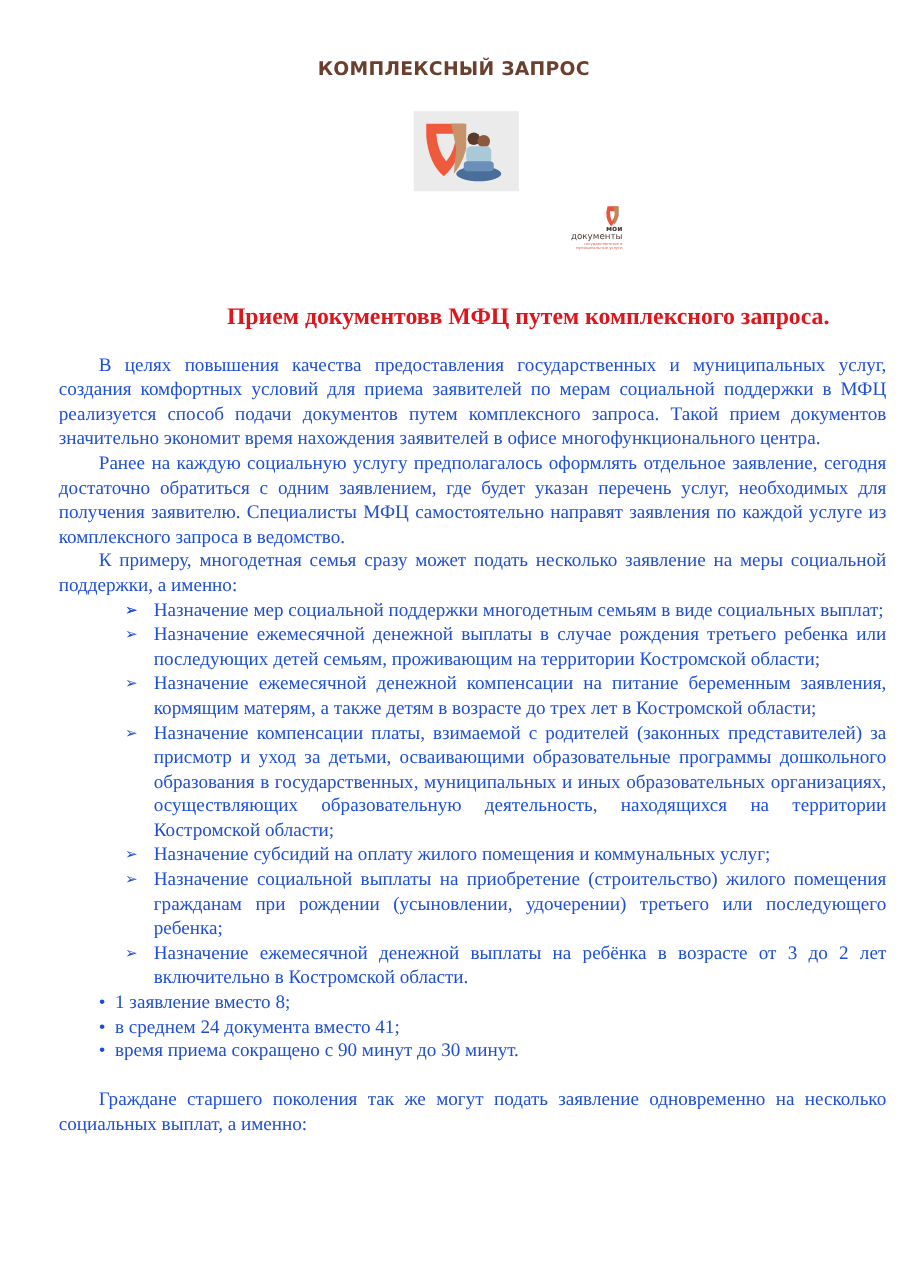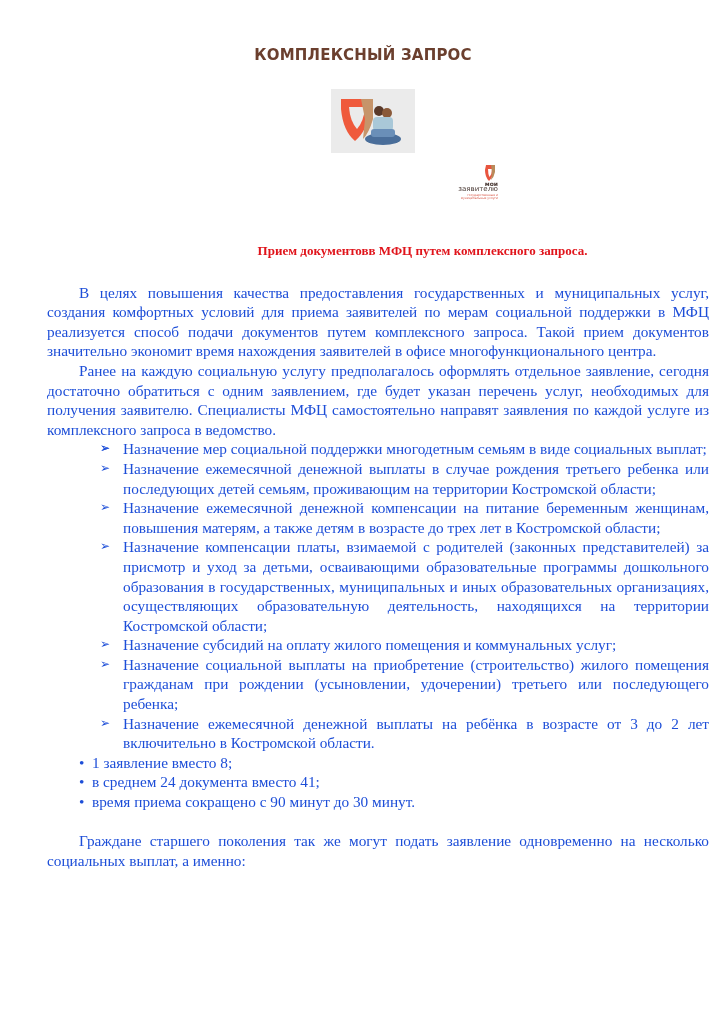--- a/index.html
+++ b/index.html
@@ -28,21 +28,21 @@
   .logo-text3 {
     position: absolute; left: 10px; top: 30px; width: 44px; text-align: right;
     font-family: "DejaVu Sans", sans-serif; font-size: 3px; color: #d95a4a; line-height: 3px;
   }
   .doc {
     font-family: "Liberation Serif", serif; font-size: 15.3px; color: #1d4ed8;
     line-height: 19.6px;
   }
   .heading {
     position: absolute; left: 0; top: 243px; width: 724px; padding-left: 119px; box-sizing: border-box;
-    text-align: center; color: #e0141b; font-weight: bold; font-family: "Liberation Serif", serif; font-size: 13px;
+    text-align: center; color: #e0141b; font-weight: bold; font-family: "Liberation Serif", serif; font-size: 19px;
   }
   .body-block { position: absolute; left: 46px; top: 263px; width: 662px; }
   p.para { margin: 0; text-align: justify; text-indent: 32px; }
   ul.arrows { list-style: none; margin: 0; padding: 0 0 0 53px; }
   ul.arrows li { position: relative; padding-left: 23px; text-align: justify; }
   ul.arrows li .arrow {
     position: absolute; left: 0; top: 0; font-family: "DejaVu Sans", sans-serif; font-size: 12px;
   }
   .result-label { margin: 0; padding-left: 32px; font-weight: bold; font-style: italic; }
   ul.bullets { list-style: none; margin: 0; padding: 0 0 0 32px; }
@@ -71,36 +71,37 @@
     </svg>
   </div>
 
   <div class="logo">
     <svg width="20" height="18" viewBox="0 0 20 18" style="position:absolute;left:36px;top:0;">
       <path d="M6 1 L14 1 L14 6 Q13 13 9 17 Q5 13 5 6 Z" fill="#e8553f"></path>
       <path d="M8 5 L12 5 Q12 10 9.5 13 Q8 10 8 5 Z" fill="#ffffff"></path>
       <path d="M11 1 L15 1 L15 8 Q14 13 11 16 L12 8 Z" fill="#b98a5a"></path>
     </svg>
     <div class="logo-text1">мои</div>
-    <div class="logo-text2">заявителю</div>
+    <div class="logo-text2">документы</div>
     <div class="logo-text3">государственные и муниципальные услуги</div>
   </div>
 
   <div class="heading">Прием документовв МФЦ путем комплексного запроса.</div>
 
   <div class="body-block doc">
     <div class="spacer"></div>
     <p class="para">В целях повышения качества предоставления государственных и муниципальных услуг, создания комфортных условий для приема заявителей по мерам социальной поддержки в МФЦ реализуется способ подачи документов путем комплексного запроса. Такой прием документов значительно экономит время нахождения заявителей в офисе многофункционального центра.</p>
     <p class="para">Ранее на каждую социальную услугу предполагалось оформлять отдельное заявление, сегодня достаточно обратиться с одним заявлением, где будет указан перечень услуг, необходимых для получения заявителю. Специалисты МФЦ самостоятельно направят заявления по каждой услуге из комплексного запроса в ведомство.</p>
+    <p class="para">К примеру, многодетная семья сразу может подать несколько заявление на меры социальной поддержки, а именно:</p>
 
     <ul class="arrows">
       <li><span class="arrow">➢</span></li>
       <li><span class="arrow">➢</span><span>Назначение мер социальной поддержки многодетным семьям в виде социальных выплат;</span></li>
       <li><span class="arrow">➢</span><span>Назначение ежемесячной денежной выплаты в случае рождения третьего ребенка или последующих детей семьям, проживающим на территории Костромской области;</span></li>
-      <li><span class="arrow">➢</span><span>Назначение ежемесячной денежной компенсации на питание беременным женщинам, повышения матерям, а также детям в возрасте до трех лет в Костромской области;</span></li>
+      <li><span class="arrow">➢</span><span>Назначение ежемесячной денежной компенсации на питание беременным заявления, кормящим матерям, а также детям в возрасте до трех лет в Костромской области;</span></li>
       <li><span class="arrow">➢</span><span>Назначение компенсации платы, взимаемой с родителей (законных представителей) за присмотр и уход за детьми, осваивающими образовательные программы дошкольного образования в государственных, муниципальных и иных образовательных организациях, осуществляющих образовательную деятельность, находящихся на территории Костромской области;</span></li>
       <li><span class="arrow">➢</span><span>Назначение субсидий на оплату жилого помещения и коммунальных услуг;</span></li>
       <li><span class="arrow">➢</span><span>Назначение социальной выплаты на приобретение (строительство) жилого помещения гражданам при рождении (усыновлении, удочерении) третьего или последующего ребенка;</span></li>
       <li><span class="arrow">➢</span><span>Назначение ежемесячной денежной выплаты на ребёнка в возрасте от 3 до 2 лет включительно в Костромской области.</span></li>
     </ul>
 
     <ul class="bullets">
       <li><span class="dot">•</span><span>1 заявление вместо 8;</span></li>
       <li><span class="dot">•</span><span>в среднем 24 документа вместо 41;</span></li>
       <li><span class="dot">•</span><span>время приема сокращено с 90 минут до 30 минут.</span></li>

